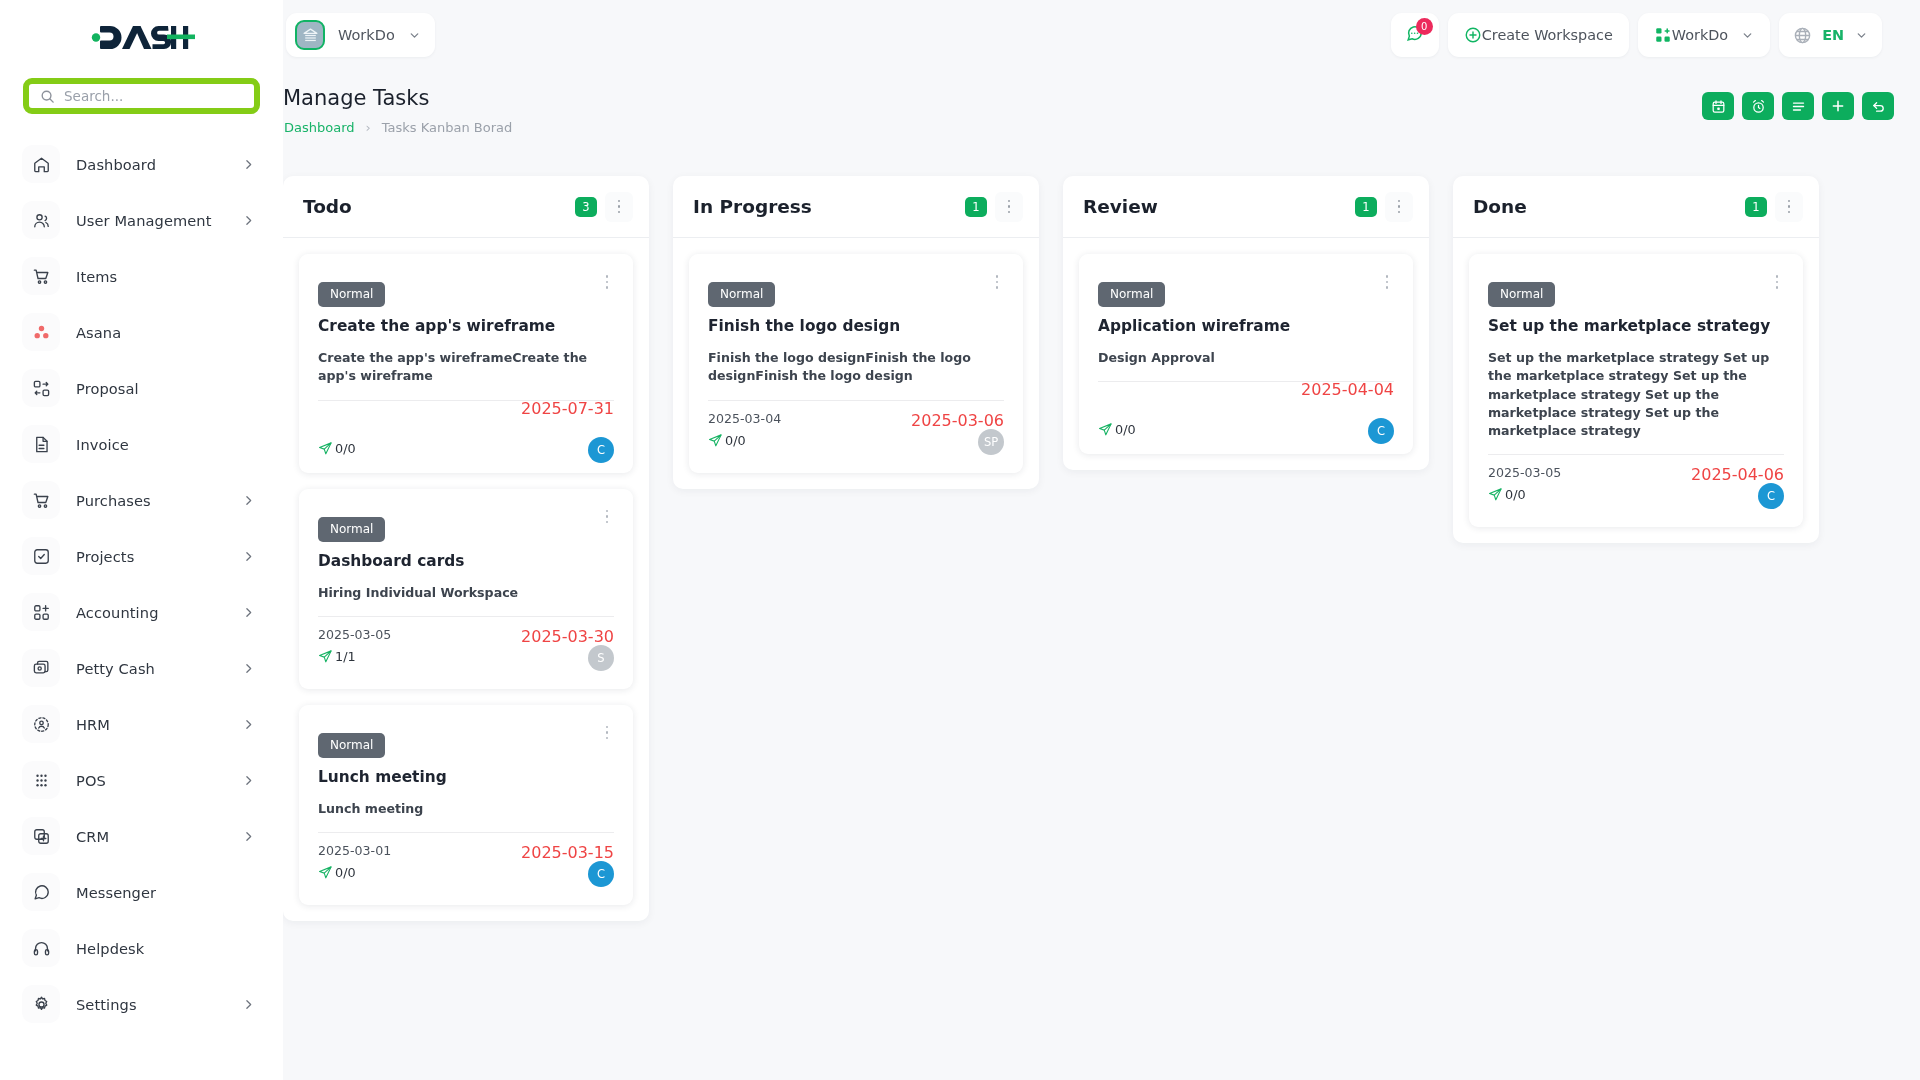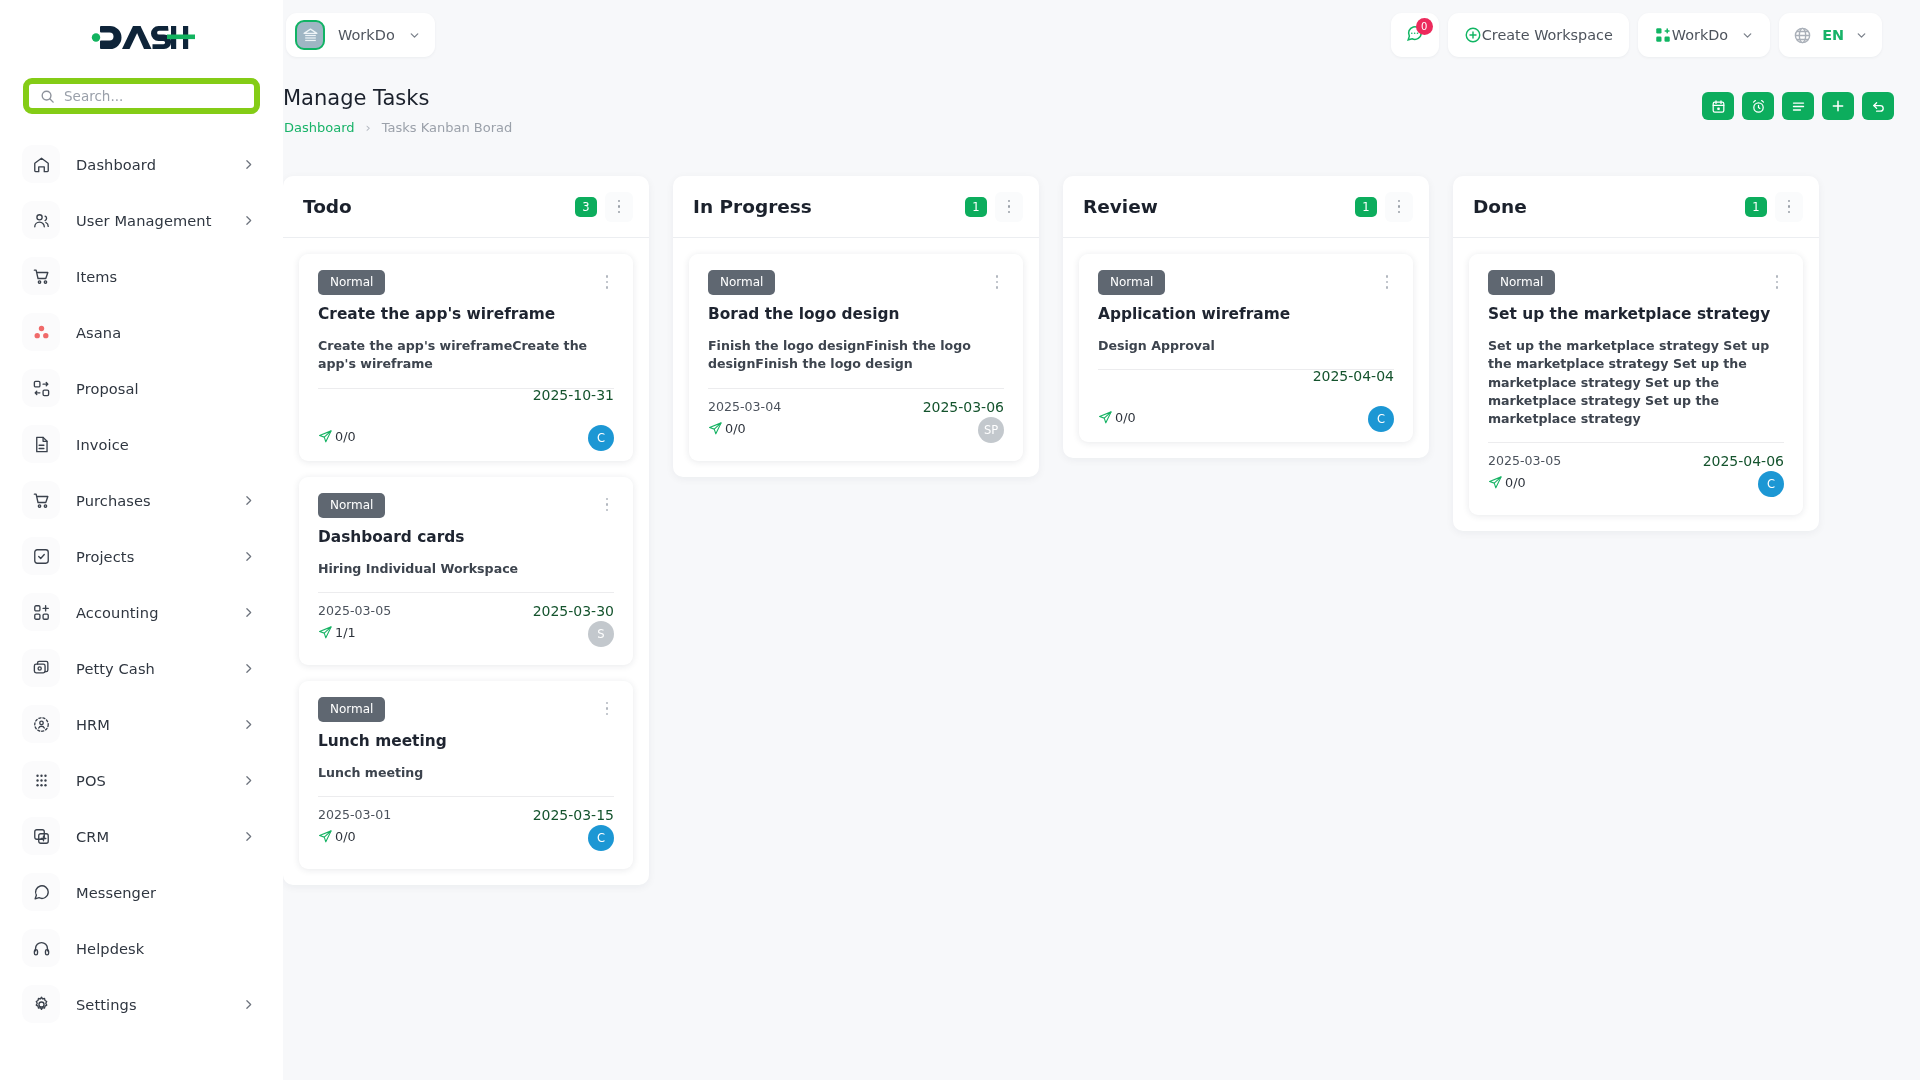--- a/index.html
+++ b/index.html
@@ -188,20 +188,21 @@
     border-radius: 9px;
     box-shadow: 0 1px 7px rgba(25,35,60,.10);
     padding: 16px 19px 14px 19px;
     cursor: pointer;
   }
   .card-top { display: flex; align-items: flex-start; }
   .prio {
     background: #5f6771; color: #fff;
     font-size: 12px; border-radius: 5px;
     padding: 5px 12px 6px 12px;
+    margin-top: 12px;
   }
   .card-menu {
     margin-left: auto; margin-top: 3px;
     display: flex; flex-direction: column; align-items: center; gap: 3px;
     padding: 2px 6px; cursor: pointer;
   }
   .card-menu i { width: 2.5px; height: 2.5px; border-radius: 50%; background: #b2b7bf; display: block; }
 
   .card-title {
     margin-top: 9px;
@@ -214,21 +215,21 @@
   .divider { height: 1px; background: #ececee; margin-top: 14px; }
 
   .card-foot { position: relative; height: 54px; margin-top: 4px; }
   .date-row { position: relative; height: 22px; }
   .date-start {
     position: absolute; left: 0; top: 6px;
     font-size: 12.6px; color: #4b525c;
   }
   .date-end {
     position: absolute; right: 0; top: 6px;
-    font-size: 14px; color: #14532d;
+    font-size: 16px; color: #ef4444;
   }
   .meta-row { position: relative; height: 30px; margin-top: 2px; }
   .send {
     position: absolute; left: 0; top: 4px;
     display: flex; align-items: center;
     font-size: 12.8px; color: #2d333c;
   }
   .send svg { margin-right: 2px; display: block; }
   .avatar {
     position: absolute; right: 0; top: 0;
@@ -634,21 +635,21 @@
               <i></i>
               <i></i>
               <i></i>
             </span>
           </div>
           <div class="card-title">Create the app's wireframe</div>
           <div class="card-desc">Create the app's wireframeCreate the app's wireframe</div>
           <div class="divider"></div>
           <div class="card-foot end-only">
             <div class="date-row">
-              <span class="date-end">2025-10-31</span>
+              <span class="date-end">2025-07-31</span>
             </div>
             <div class="meta-row">
               <span class="send">
                 <span style="display:flex">
                   <svg width="15" height="15" viewBox="0 0 24 24" fill="none" stroke="#17b364" stroke-width="1.8" stroke-linejoin="round">
                     <path d="M21 3 L2.5 10.5 l7.5 2.5 l2.5 7.5 z"></path>
                     <path d="M21 3 L10 13"></path>
                   </svg>
                 </span>
                 <span>0/0</span>
@@ -734,21 +735,21 @@
       <div class="col-body">
         <div class="card">
           <div class="card-top">
             <span class="prio">Normal</span>
             <span class="card-menu">
               <i></i>
               <i></i>
               <i></i>
             </span>
           </div>
-          <div class="card-title">Borad the logo design</div>
+          <div class="card-title">Finish the logo design</div>
           <div class="card-desc">Finish the logo designFinish the logo designFinish the logo design</div>
           <div class="divider"></div>
           <div class="card-foot">
             <div class="date-row">
               <span class="date-start">2025-03-04</span>
               <span class="date-end">2025-03-06</span>
             </div>
             <div class="meta-row">
               <span class="send">
                 <span style="display:flex">

